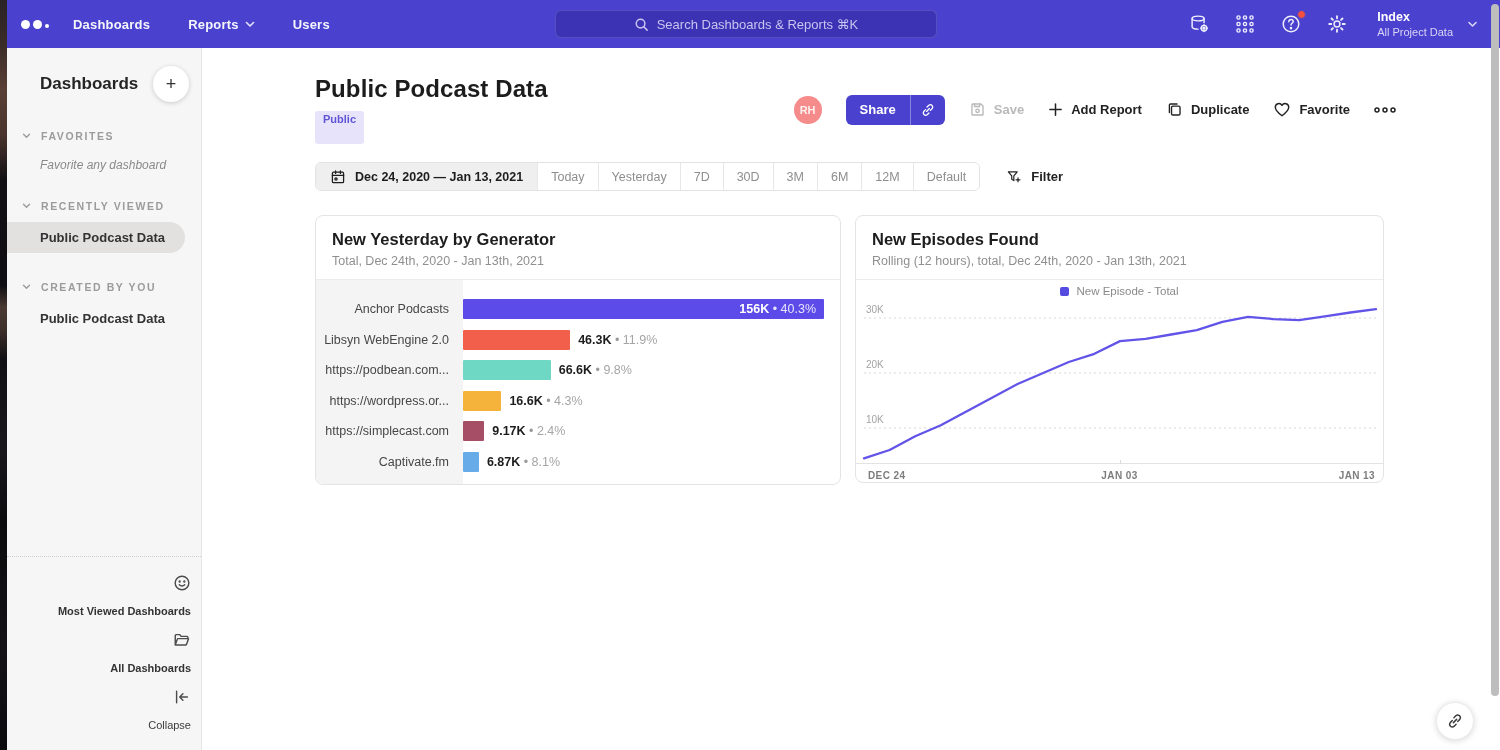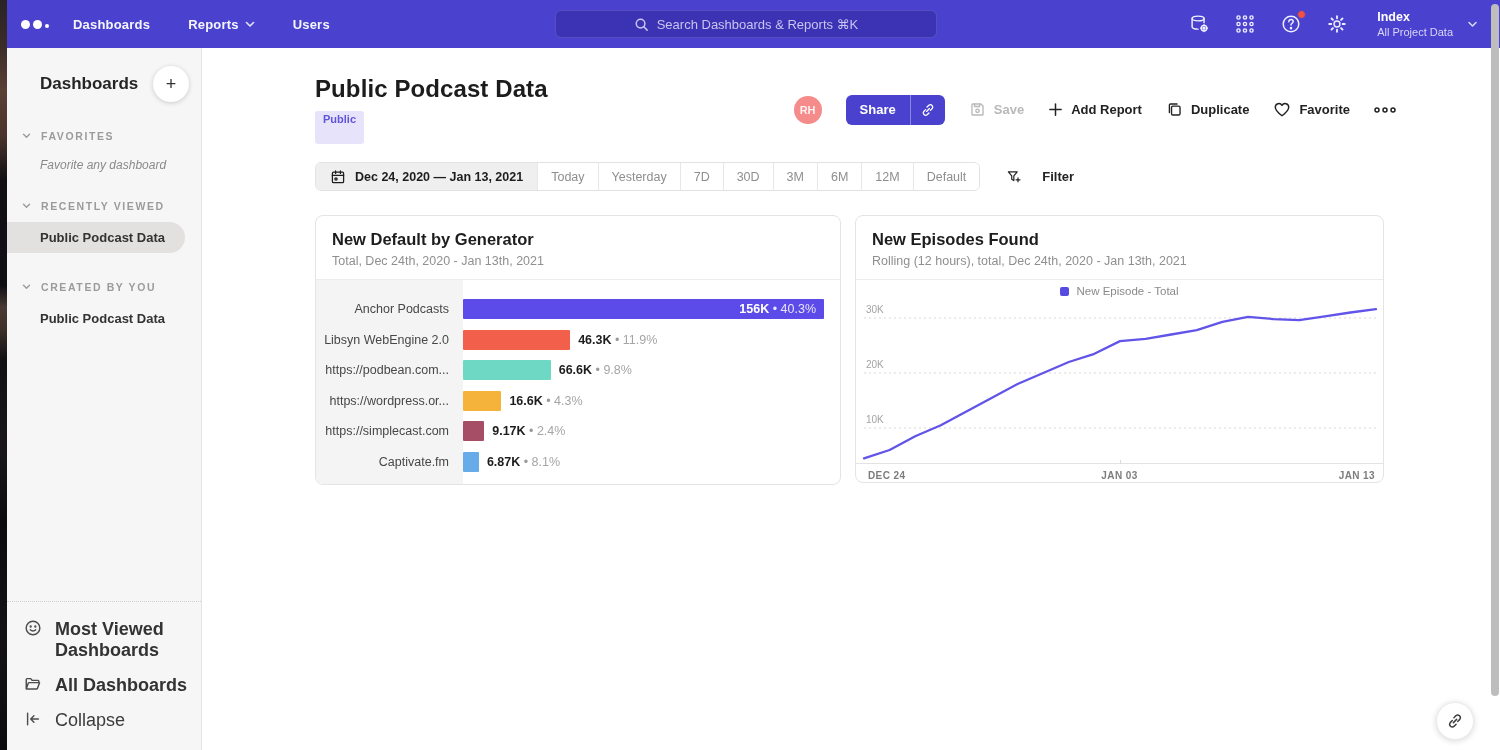--- a/index.html
+++ b/index.html
@@ -44,22 +44,22 @@
   .sb-add { width:36px; height:36px; border-radius:50%; background:#fff; border:none;
     box-shadow:0 1px 5px rgba(0,0,0,.18); font-size:18px; color:#333; cursor:pointer; line-height:1; }
   .sb-section { display:flex; align-items:center; gap:10px; padding:0 0 0 15px; margin-top:28px;
     color:#9b9b9b; font-size:10.5px; font-weight:700; letter-spacing:1.6px; cursor:pointer; }
   .sb-empty { font-style:italic; color:#8a8a8a; font-size:12px; padding:16px 0 0 33px; }
   .sb-item { font-size:13px; font-weight:700; color:#333; padding:8px 10px 8px 33px;
     margin-top:10px; cursor:pointer; }
   .sb-item.active { background:#e3e1e0; border-radius:0 16px 16px 0; margin-right:16px; }
   .sb-footer { position:absolute; left:0; right:0; bottom:0; padding:10px 0 12px 0;
     border-top:1px dotted #cfcfcf; background:#f7f6f6; }
-  .sb-flink { display:flex; align-items:flex-start; gap:13px; padding:7px 10px 7px 17px;
-    font-size:18px; color:#333; font-weight:700; cursor:pointer; }
+  .sb-flink { display:flex; align-items:flex-end; gap:13px; padding:7px 10px 7px 17px;
+    font-size:11px; color:#333; font-weight:700; cursor:pointer;flex-direction:column; }
   .sb-flink.plain { font-weight:400; color:#3c3c3c; }
   .sb-flink svg { stroke:#4c4c4c; flex:0 0 auto; }
 
   
   .main { position:absolute; left:202px; top:48px; width:1298px; height:702px; background:#fff;
     padding:27px 104px 0 113px; }
   .page-head { display:flex; justify-content:space-between; align-items:center; }
   .page-title { font-size:24px; font-weight:700; color:#1c1c1c; letter-spacing:.1px; }
   .page-badge { display:inline-block; margin-top:8px; background:#e7e3fb; color:#5f55d6;
     font-size:11px; font-weight:600; padding:2px 8px 19px; border-radius:3px; }
@@ -77,21 +77,21 @@
   .act.disabled svg { stroke:#b9b9b9; }
   .act svg { stroke:#222; }
 
   
   .datebar { display:flex; align-items:center; margin-top:18px; }
   .seg-group { display:flex; border:1px solid #e2e2e2; border-radius:6px; overflow:hidden; height:29px; }
   .seg { display:flex; align-items:center; padding:0 13px; font-size:12.5px; color:#8e8e8e;
     border-right:1px solid #e7e7e7; background:#fff; cursor:pointer; white-space:nowrap; }
   .seg:last-child { border-right:none; }
   .seg.range { background:#f0efef; color:#1d1d1d; font-weight:700; gap:9px; padding:0 14px; }
-  .filterbtn { display:flex; align-items:center; gap:20px; margin-left:26px; font-size:13px;
+  .filterbtn { display:flex; align-items:center; gap:9px; margin-left:26px; font-size:13px;
     font-weight:700; color:#222; cursor:pointer; }
 
   
   .cards { display:flex; gap:14px; margin-top:24px; align-items:flex-start; }
   .card { background:#fff; border:1px solid #e4e4e4; border-radius:8px; overflow:hidden; }
   .card.bar-card { width:526px; height:270px; }
   .card.line-card { width:529px; height:268px; }
   .card-head { padding:14px 16px 11px; border-bottom:1px solid #ececec; }
   .card-title { font-size:16.5px; font-weight:700; color:#1d1d1d; }
   .card-sub { font-size:12.5px; color:#8f8f8f; margin-top:5px; }
@@ -348,21 +348,21 @@
           <path d="M3 3.5 h11 l-4.2 5.2 v5.8 l-2.6-1.6 v-4.2 z M15 11 v5 M12.5 13.5 h5" stroke-width="1.5"></path>
         </svg>
       <span>Filter</span>
     </div>
   </div>
 
   <div class="cards">
 
     <article class="card bar-card">
       <div class="card-head">
-        <div class="card-title">New Default by Generator</div>
+        <div class="card-title">New Yesterday by Generator</div>
         <div class="card-sub">Total, Dec 24th, 2020 - Jan 13th, 2021</div>
       </div>
       <div class="bar-body">
         <div class="bar-labelcol"></div>
         <div class="bar-rows">
             <div class="bar-row">
               <div class="bar-label">Anchor Podcasts</div>
               <div class="bar-track">
                 <div class="bar" style="width: 100%; background: rgb(92, 75, 232);">
                   <span class="bar-val inside"><b>156K</b><span class="dot"> • </span><span class="pct">40.3%</span></span>

